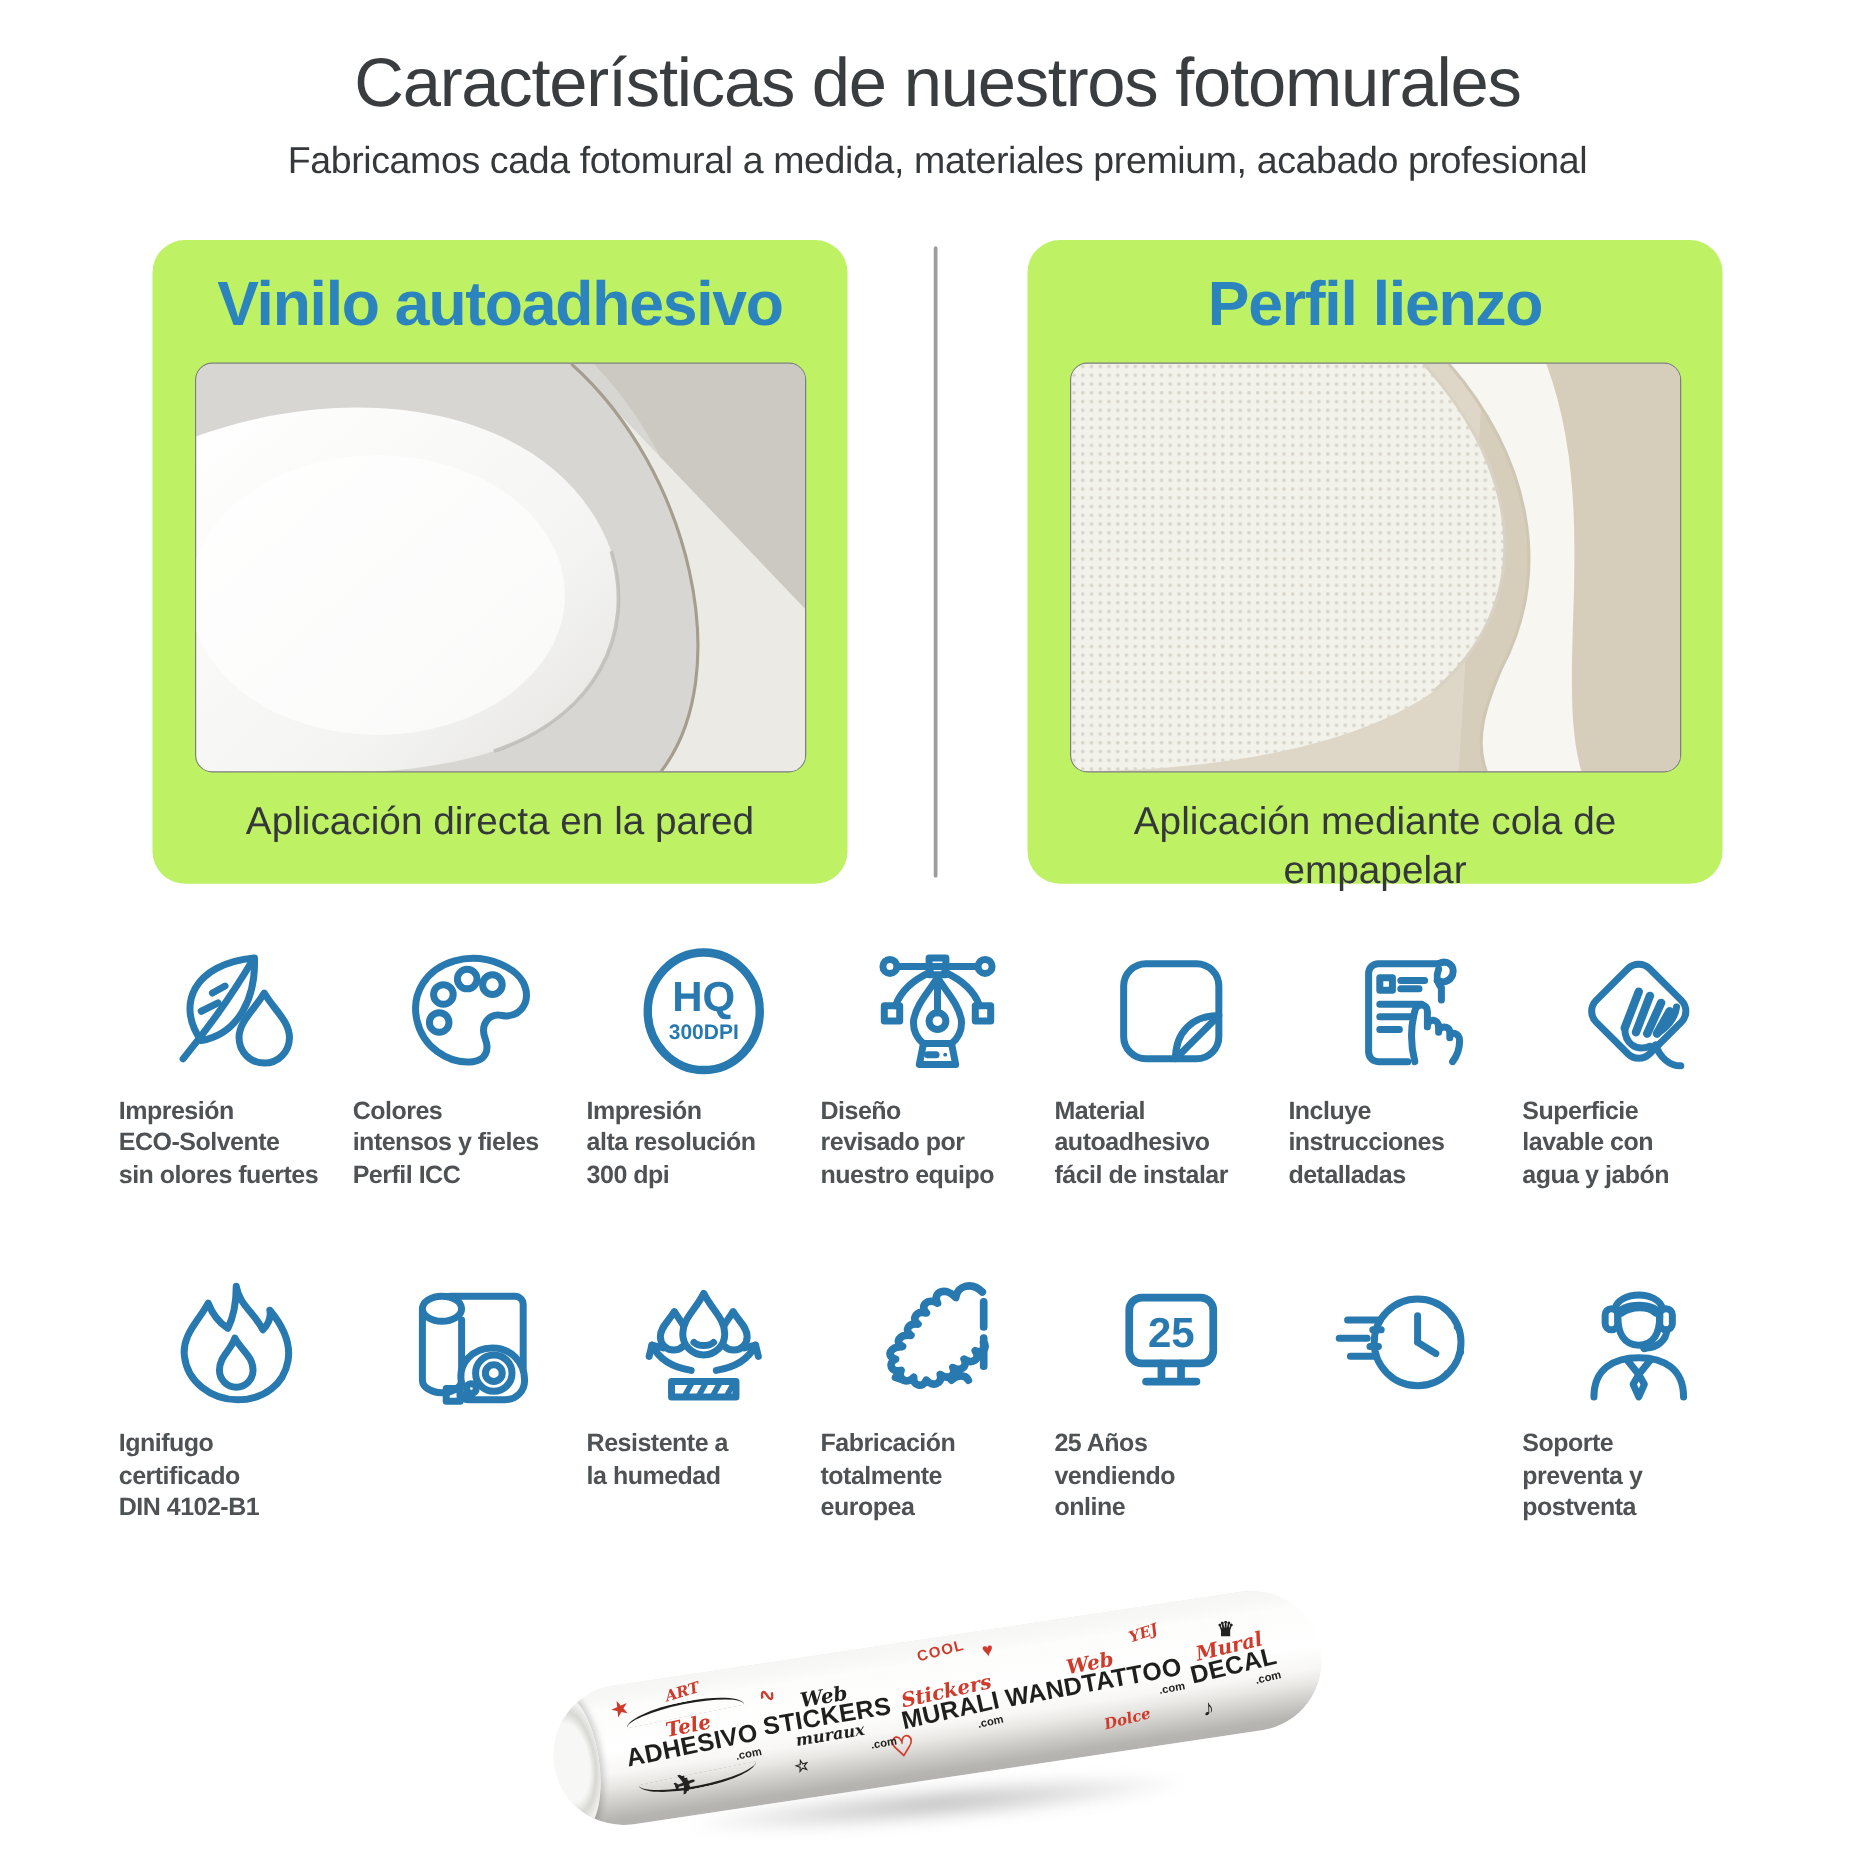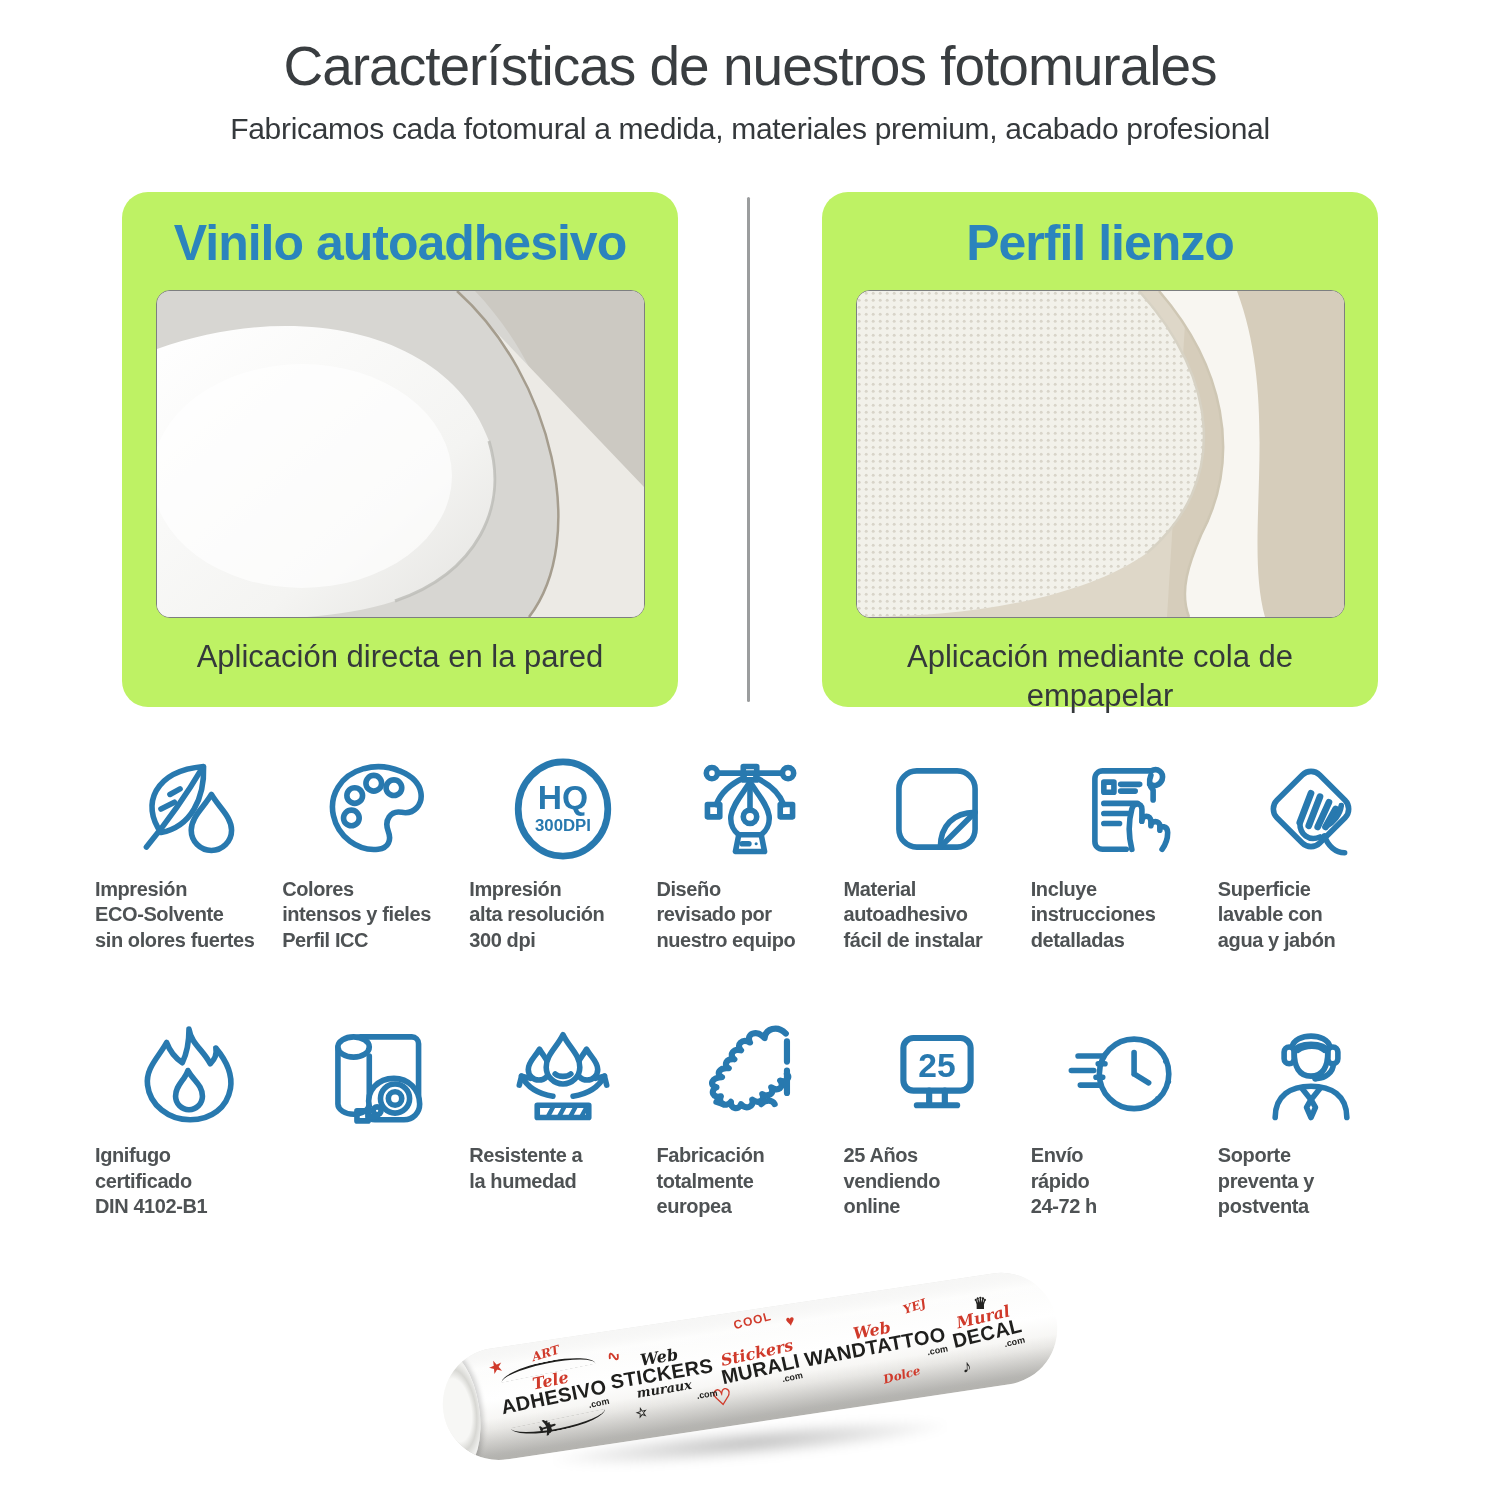--- a/index.html
+++ b/index.html
@@ -388,25 +388,20 @@
     <div class="feature">
       <div class="icon">
         <svg width="112" height="112" viewBox="0 0 100 100" fill="none" stroke="#2879af" stroke-width="5" stroke-linecap="round" stroke-linejoin="round">
           <circle cx="59" cy="49" r="31"></circle>
           <path d="M59,49 L59,30 M59,49 L72,57"></path>
           <path d="M9,33 L31,33 M3,46 L23,46 M11,59 L29,59 M27,40 L33,40 M25,52 L31,52"></path>
           <circle cx="87" cy="38" r="2.2" fill="#2879af" stroke="none"></circle>
           <circle cx="90" cy="56" r="2.2" fill="#2879af" stroke="none"></circle>
           <circle cx="80" cy="71" r="2.2" fill="#2879af" stroke="none"></circle>
         </svg>
-      </div>
-      <div class="label">
-        <div>Envío</div>
-          <div>rápido</div>
-          <div>24-72 h</div>
       </div>
     </div>
 
     <div class="feature">
       <div class="icon">
         <svg width="112" height="112" viewBox="0 0 100 100" fill="none" stroke="#2879af" stroke-width="5" stroke-linecap="round" stroke-linejoin="round">
           <path d="M33,25 C36,12 64,12 67,25"></path>
           <rect x="26" y="25" width="9" height="15" rx="4.5"></rect>
           <rect x="65" y="25" width="9" height="15" rx="4.5"></rect>
           <path d="M35,30 C35,20 65,20 65,30 C65,42 61,51 50,51 C39,51 35,42 35,30 Z"></path>

